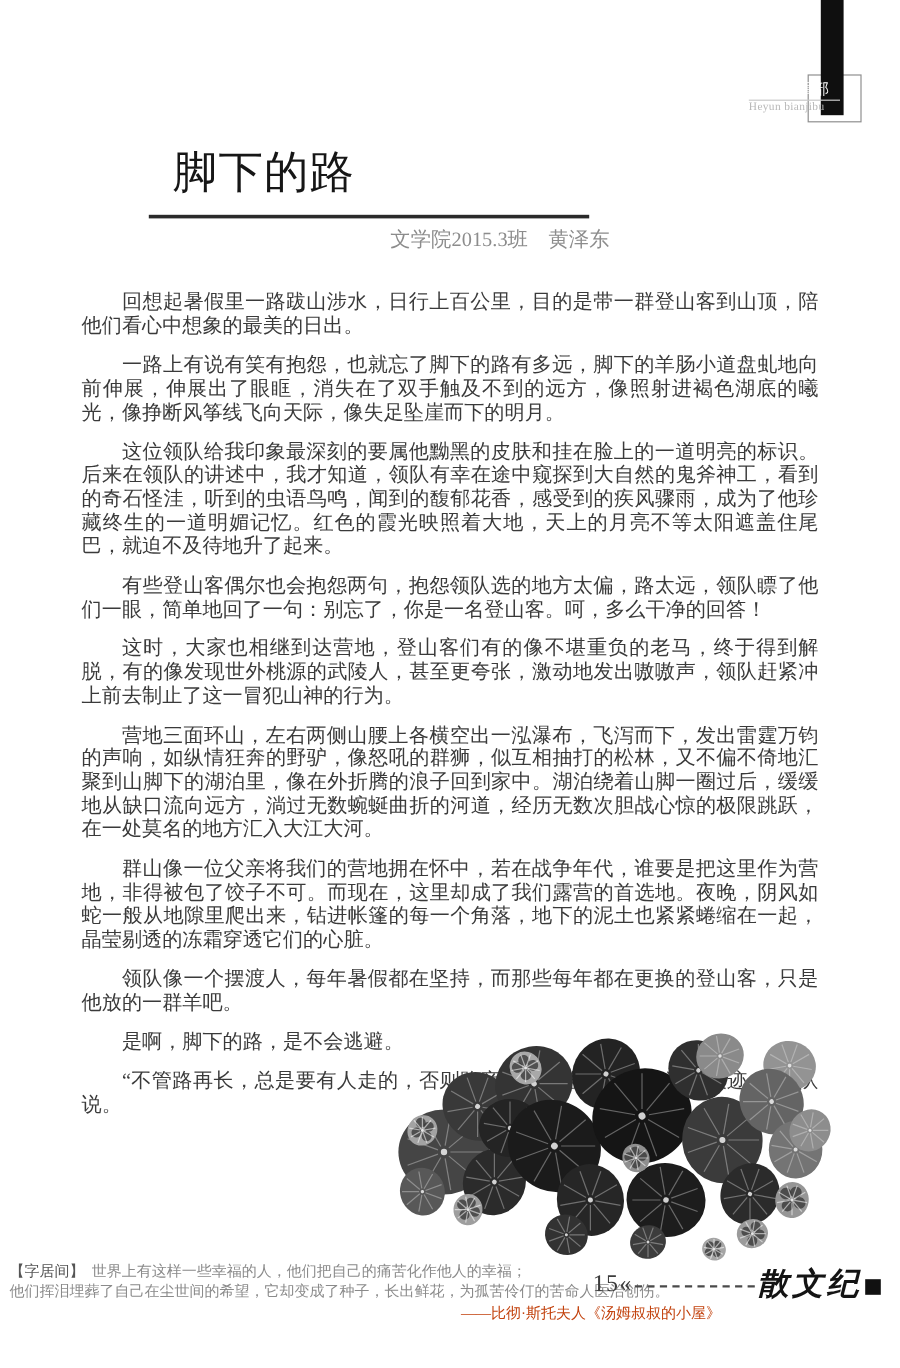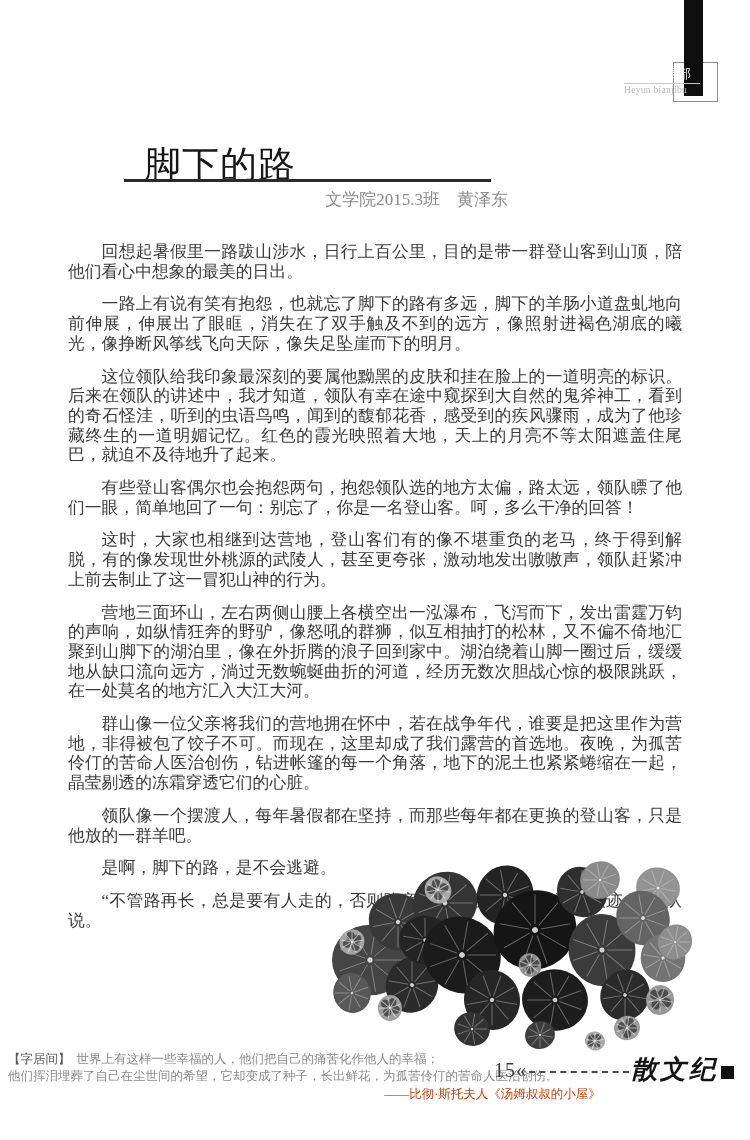--- a/index.html
+++ b/index.html
@@ -9,21 +9,21 @@
     font-family:"Liberation Serif","DejaVu Serif",serif;
   }
   
   .mast-bar{position:absolute;left:684px;top:0;width:19px;height:96px;background:#0f0f0f;z-index:2;}
   .mast-box{position:absolute;left:673px;top:62px;width:43px;height:38px;border:1px solid #8f8f8f;z-index:1;}
   .mast-text{position:absolute;left:624px;top:66px;width:80px;z-index:3;}
   .mast-cn{font-size:13px;color:#ffffff;mix-blend-mode:difference;letter-spacing:.5px;white-space:nowrap;line-height:16px;}
   .mast-rule{height:1px;background:#c9c9c9;margin:1px 0 1px 0;width:76px;}
   .mast-en{font-size:9.5px;color:#b8b8b8;letter-spacing:.3px;white-space:nowrap;font-family:"Liberation Serif","DejaVu Serif",serif;}
   
-  .title{position:absolute;left:144px;top:144px;font-size:37px;font-weight:400;color:#161616;letter-spacing:1px;line-height:42px;margin:0;white-space:nowrap;}
+  .title{position:absolute;left:144px;top:124px;font-size:37px;font-weight:400;color:#161616;letter-spacing:1px;line-height:42px;margin:0;white-space:nowrap;}
   .title-rule{position:absolute;left:124px;top:179px;width:367px;height:2.5px;background:#2a2a2a;}
   .byline{position:absolute;left:124px;top:188px;width:384px;text-align:right;font-size:17px;color:#8c8c8c;white-space:nowrap;}
   
   .body-col{position:absolute;left:55px;top:229px;width:640px;}
   .body-col p{
     margin:13px;font-size:16.8px;line-height:19.7px;color:#3a3a3a;
     text-align:justify;text-indent:2em;
     font-family:"Liberation Serif","DejaVu Serif",serif;
   }
   
@@ -55,21 +55,21 @@
   <div class="title-rule"></div>
   <div class="byline">文学院2015.3班　黄泽东</div>
 
   <main class="body-col">
     <p>回想起暑假里一路跋山涉水，日行上百公里，目的是带一群登山客到山顶，陪他们看心中想象的最美的日出。</p>
     <p>一路上有说有笑有抱怨，也就忘了脚下的路有多远，脚下的羊肠小道盘虬地向前伸展，伸展出了眼眶，消失在了双手触及不到的远方，像照射进褐色湖底的曦光，像挣断风筝线飞向天际，像失足坠崖而下的明月。</p>
     <p>这位领队给我印象最深刻的要属他黝黑的皮肤和挂在脸上的一道明亮的标识。后来在领队的讲述中，我才知道，领队有幸在途中窥探到大自然的鬼斧神工，看到的奇石怪洼，听到的虫语鸟鸣，闻到的馥郁花香，感受到的疾风骤雨，成为了他珍藏终生的一道明媚记忆。红色的霞光映照着大地，天上的月亮不等太阳遮盖住尾巴，就迫不及待地升了起来。</p>
     <p>有些登山客偶尔也会抱怨两句，抱怨领队选的地方太偏，路太远，领队瞟了他们一眼，简单地回了一句：别忘了，你是一名登山客。呵，多么干净的回答！</p>
     <p>这时，大家也相继到达营地，登山客们有的像不堪重负的老马，终于得到解脱，有的像发现世外桃源的武陵人，甚至更夸张，激动地发出嗷嗷声，领队赶紧冲上前去制止了这一冒犯山神的行为。</p>
     <p>营地三面环山，左右两侧山腰上各横空出一泓瀑布，飞泻而下，发出雷霆万钧的声响，如纵情狂奔的野驴，像怒吼的群狮，似互相抽打的松林，又不偏不倚地汇聚到山脚下的湖泊里，像在外折腾的浪子回到家中。湖泊绕着山脚一圈过后，缓缓地从缺口流向远方，淌过无数蜿蜒曲折的河道，经历无数次胆战心惊的极限跳跃，在一处莫名的地方汇入大江大河。</p>
-    <p>群山像一位父亲将我们的营地拥在怀中，若在战争年代，谁要是把这里作为营地，非得被包了饺子不可。而现在，这里却成了我们露营的首选地。夜晚，为孤苦伶仃的苦命人医治创伤，钻进帐篷的每一个角落，地下的泥土也紧紧蜷缩在一起，晶莹剔透的冻霜穿透它们的心脏。</p>
+    <p>群山像一位父亲将我们的营地拥在怀中，若在战争年代，谁要是把这里作为营地，非得被包了饺子不可。而现在，这里却成了我们露营的首选地。夜晚，阴风如蛇一般从地隙里爬出来，钻进帐篷的每一个角落，地下的泥土也紧紧蜷缩在一起，晶莹剔透的冻霜穿透它们的心脏。</p>
     <p>领队像一个摆渡人，每年暑假都在坚持，而那些每年都在更换的登山客，只是他放的一群羊吧。</p>
     <p>是啊，脚下的路，是不会逃避。</p>
     <p>“不管路再长，总是要有人走的，否则路旁的杂草会掩盖人走过的痕迹。”领队说。</p>
   </main>
 
   <figure class="leaves" style="margin:0">
     <svg id="leaves-svg" width="420" height="195" viewBox="0 0 420 195" xmlns="http://www.w3.org/2000/svg">
         <g transform="translate(40,103) rotate(0)">
           <ellipse rx="38" ry="35.34" fill="#454545"></ellipse>
           <line x1="5.32" y1="0" x2="32.3" y2="0" stroke="rgba(232,232,232,0.38)" stroke-width="1"></line>

